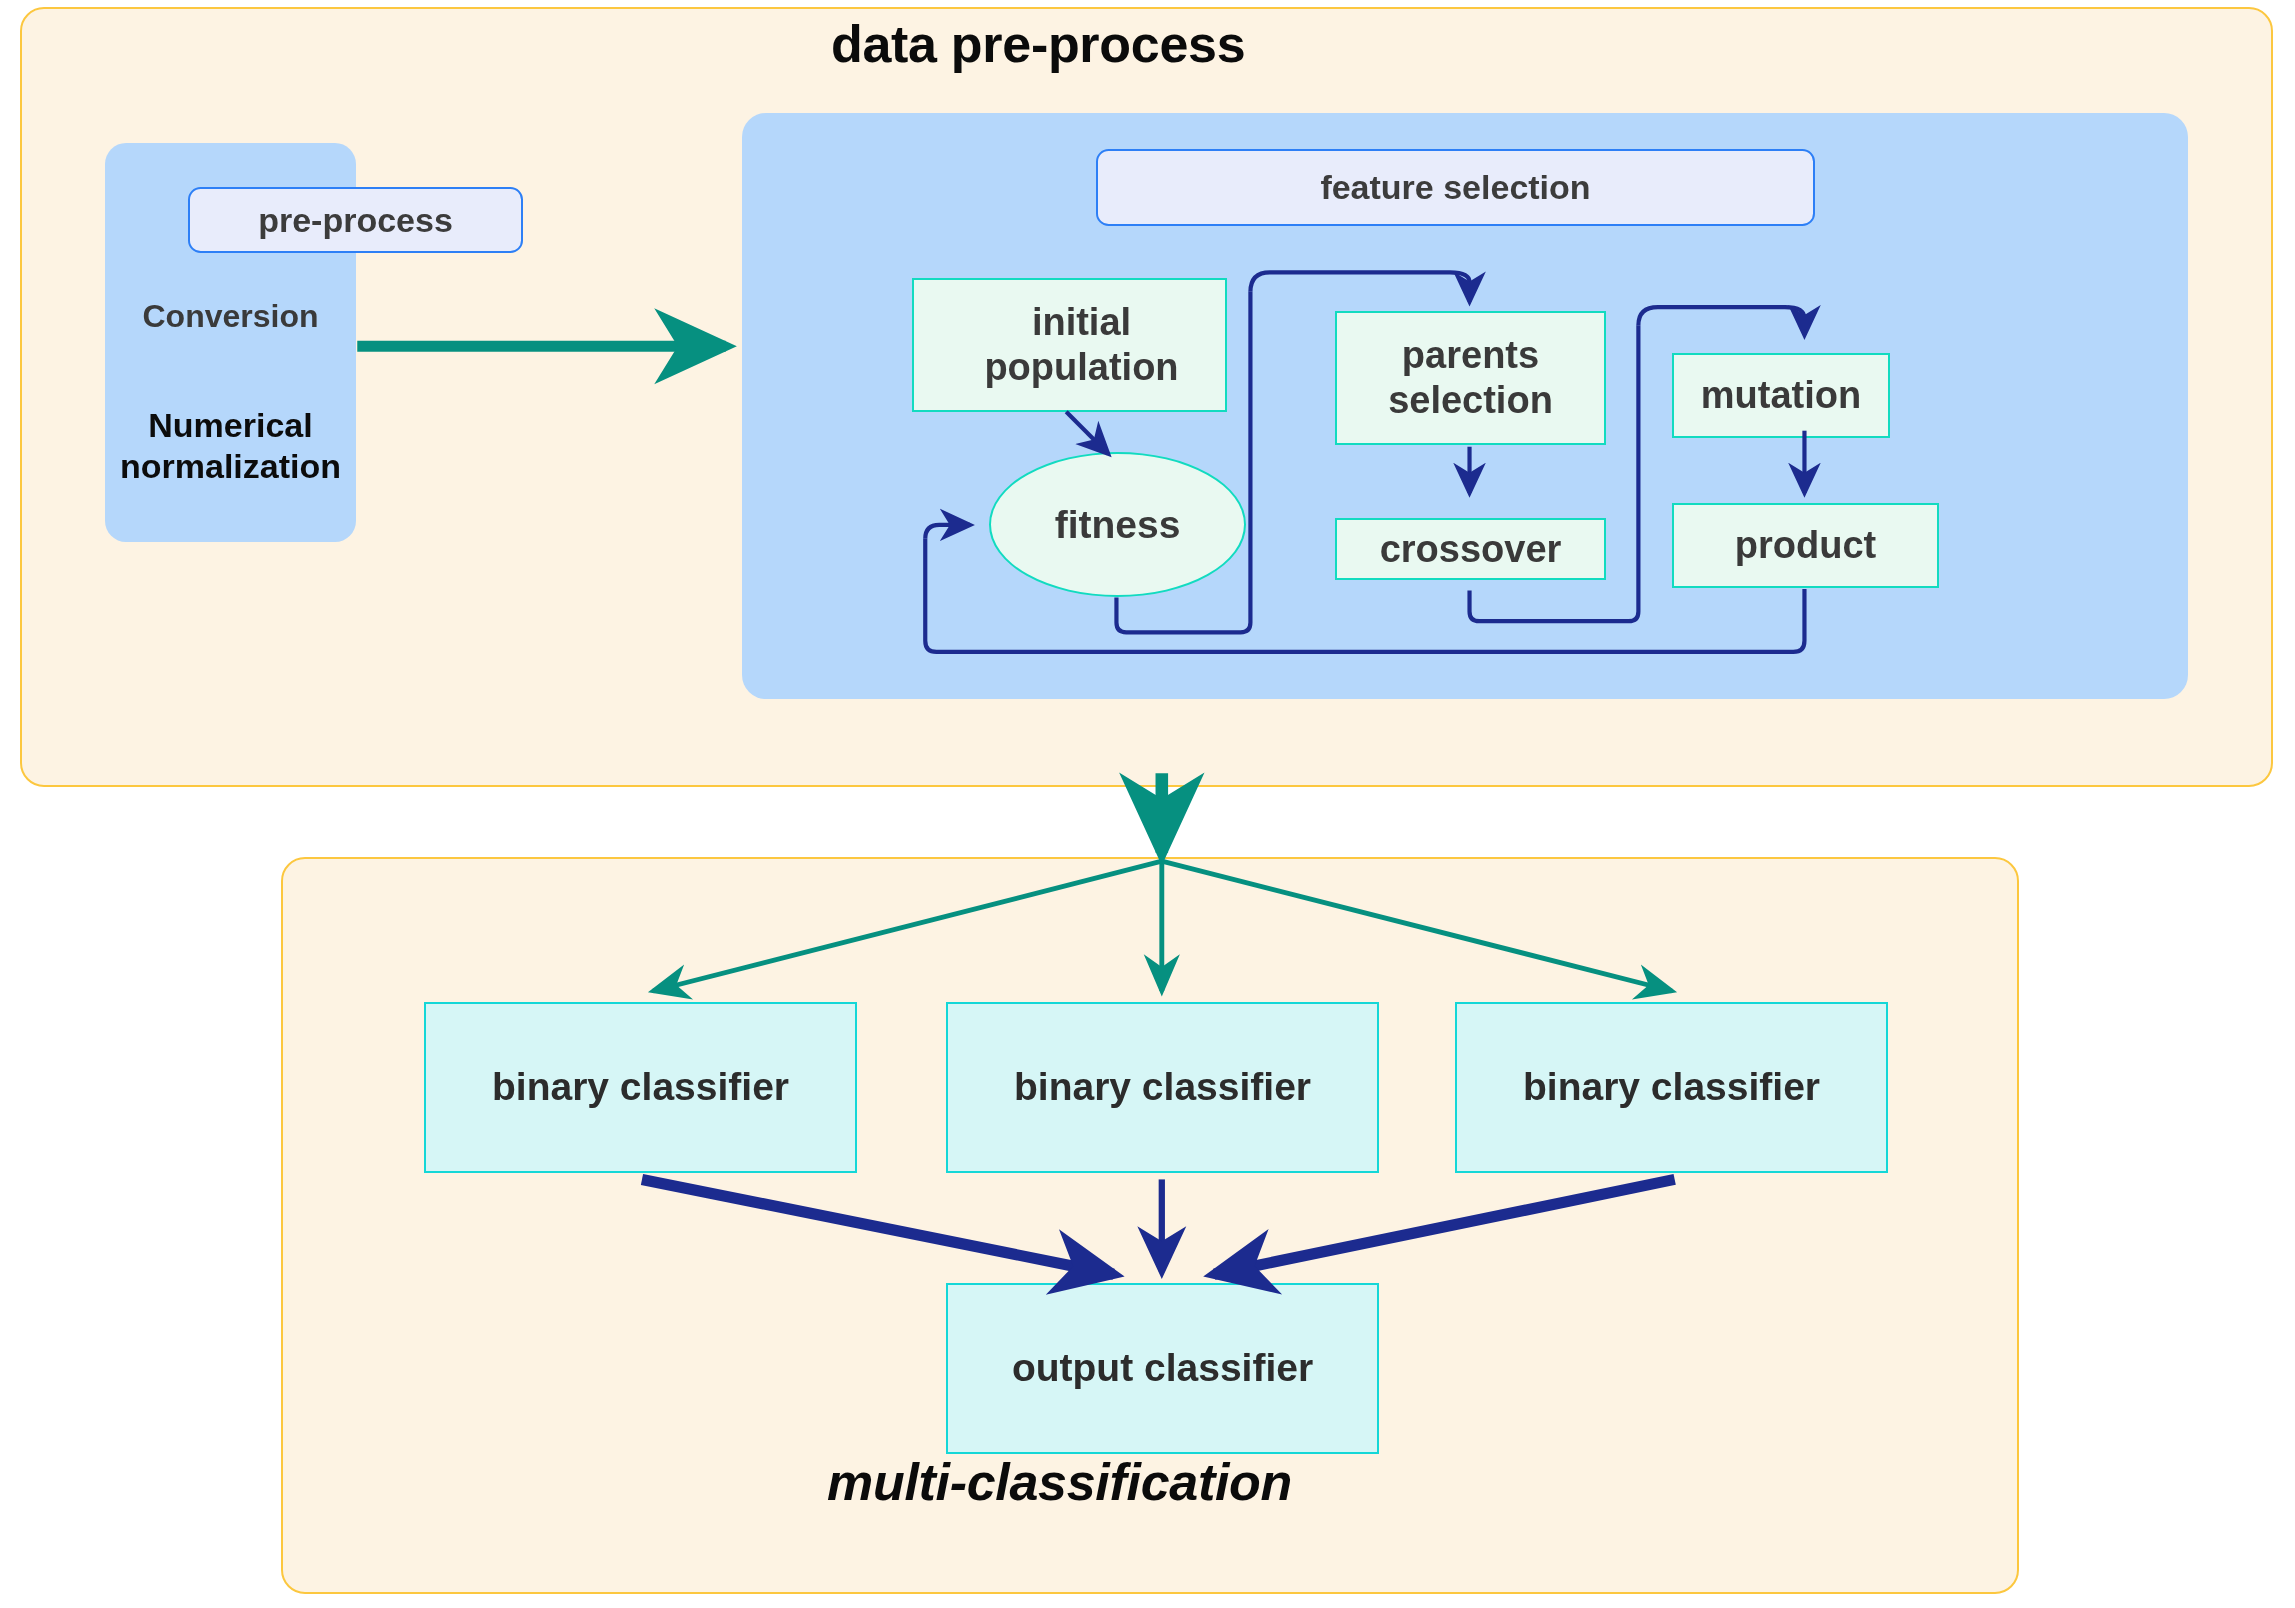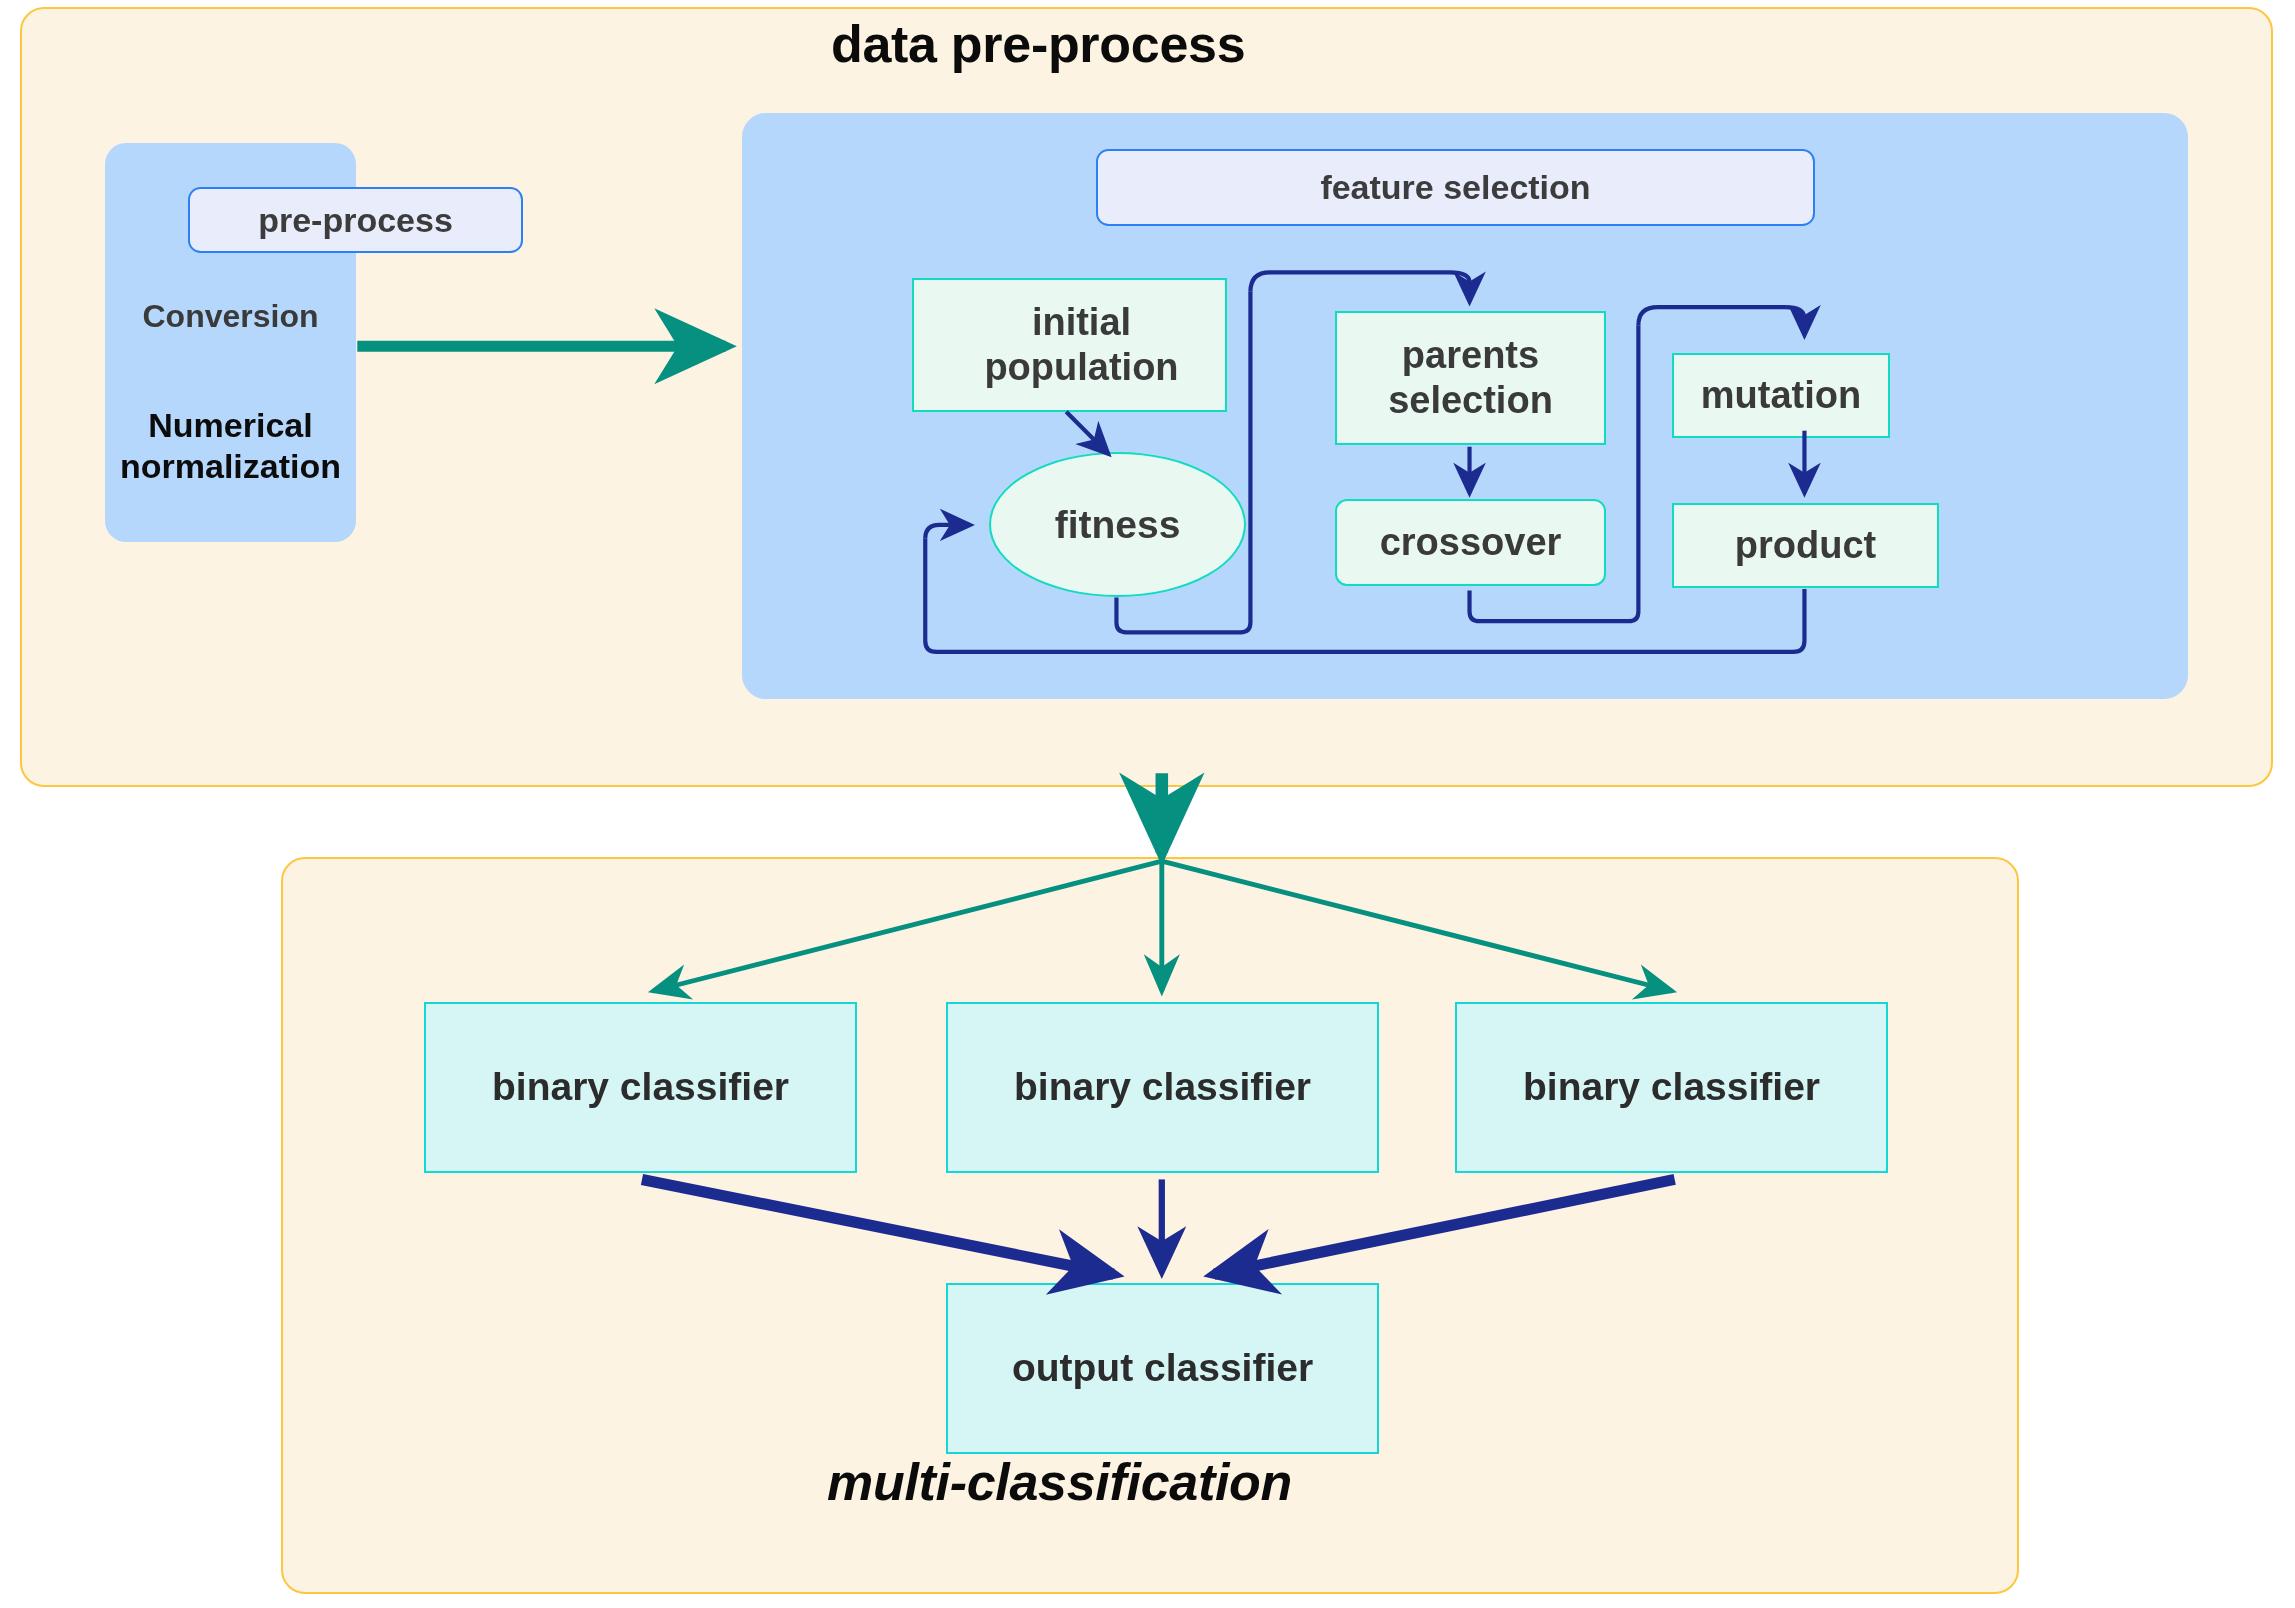--- a/index.html
+++ b/index.html
@@ -108,21 +108,21 @@
     align-items: center;
     justify-content: center;
     font-weight: bold;
     color: #3a3a3a;
     font-size: 38px;
     line-height: 1.18;
     text-align: center;
   }
   #box-initial-population { left: 912px; top: 278px;  width: 315px; height: 134px; padding-left: 24px; }
   #box-parents-selection  { left: 1335px; top: 311px;  width: 271px; height: 134px; }
-  #box-crossover          { left: 1335px; top: 499px;  width: 271px; height: 87px; border-radius: 12px; }
+  #box-crossover          { left: 1335px; top: 518px;  width: 271px; height: 62px; }
   #box-mutation           { left: 1672px; top: 344px;  width: 218px; height: 85px; margin-top: 9px; }
   #box-product            { left: 1672px; top: 503px;  width: 267px; height: 85px; }
 
   
   #ellipse-fitness {
     position: absolute;
     left: 989px; top: 452px;
     width: 257px; height: 145px;
     background: #e9f9f1;
     border: 2.8px solid #12dbc0;

